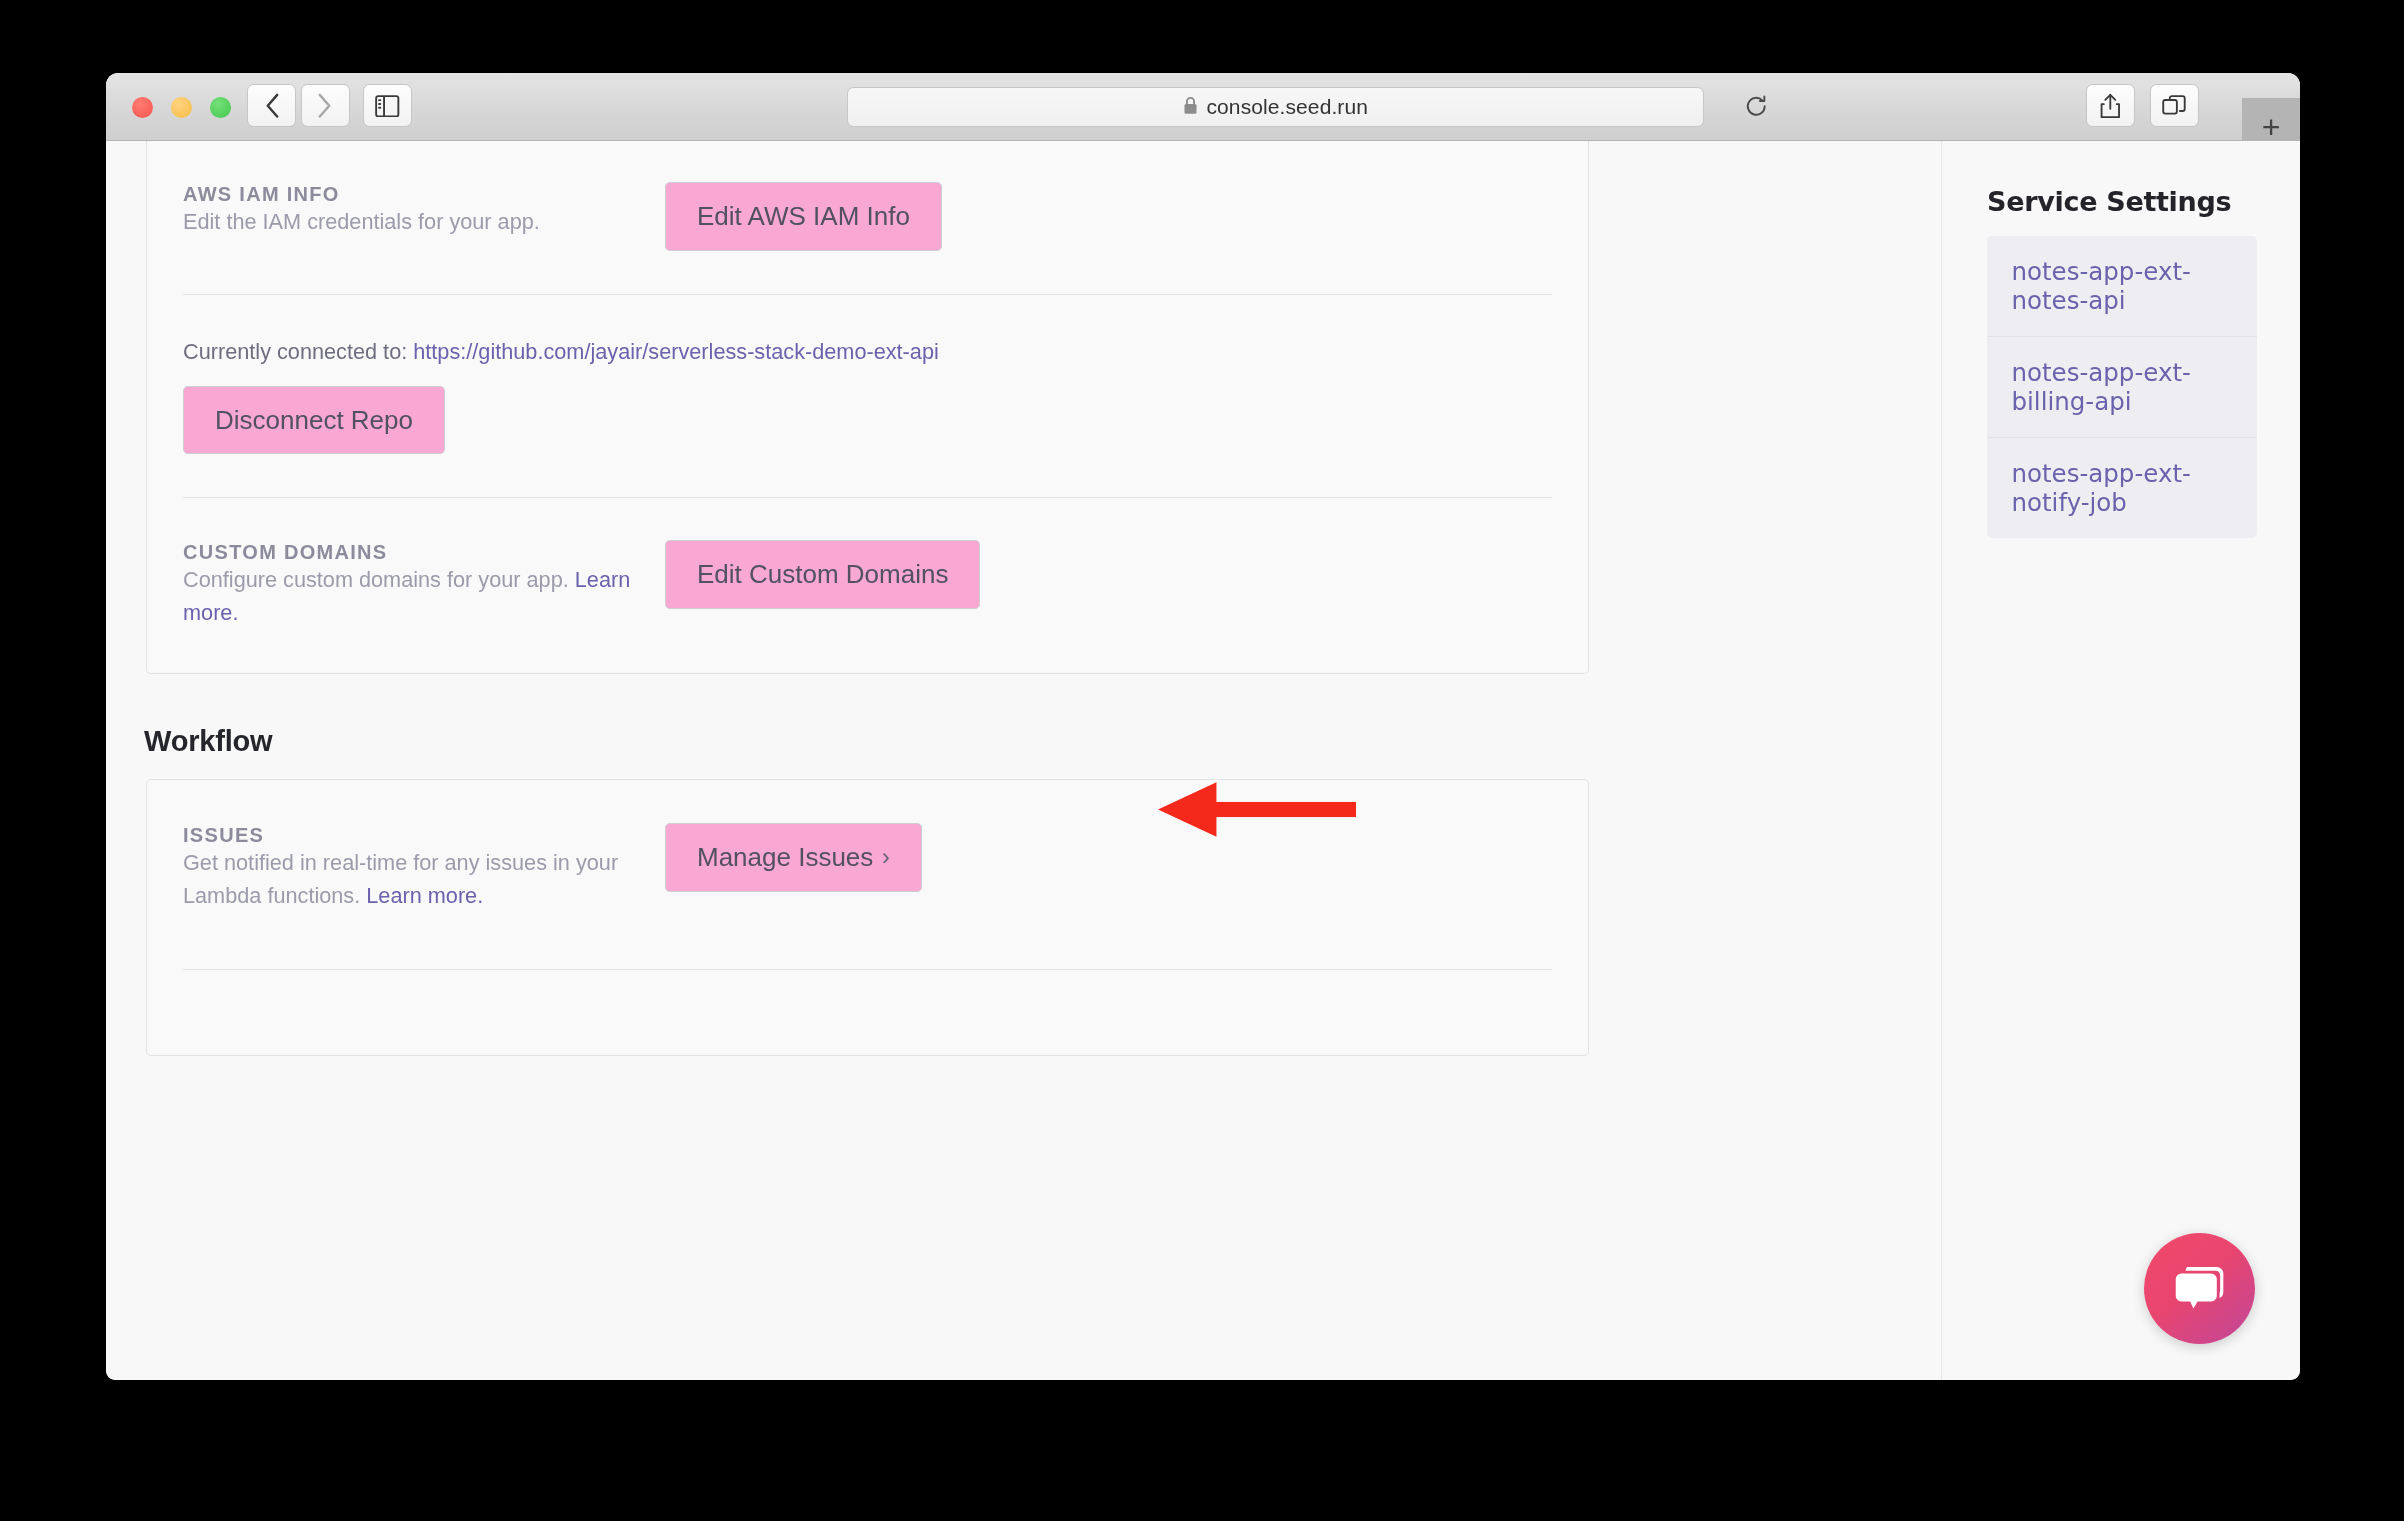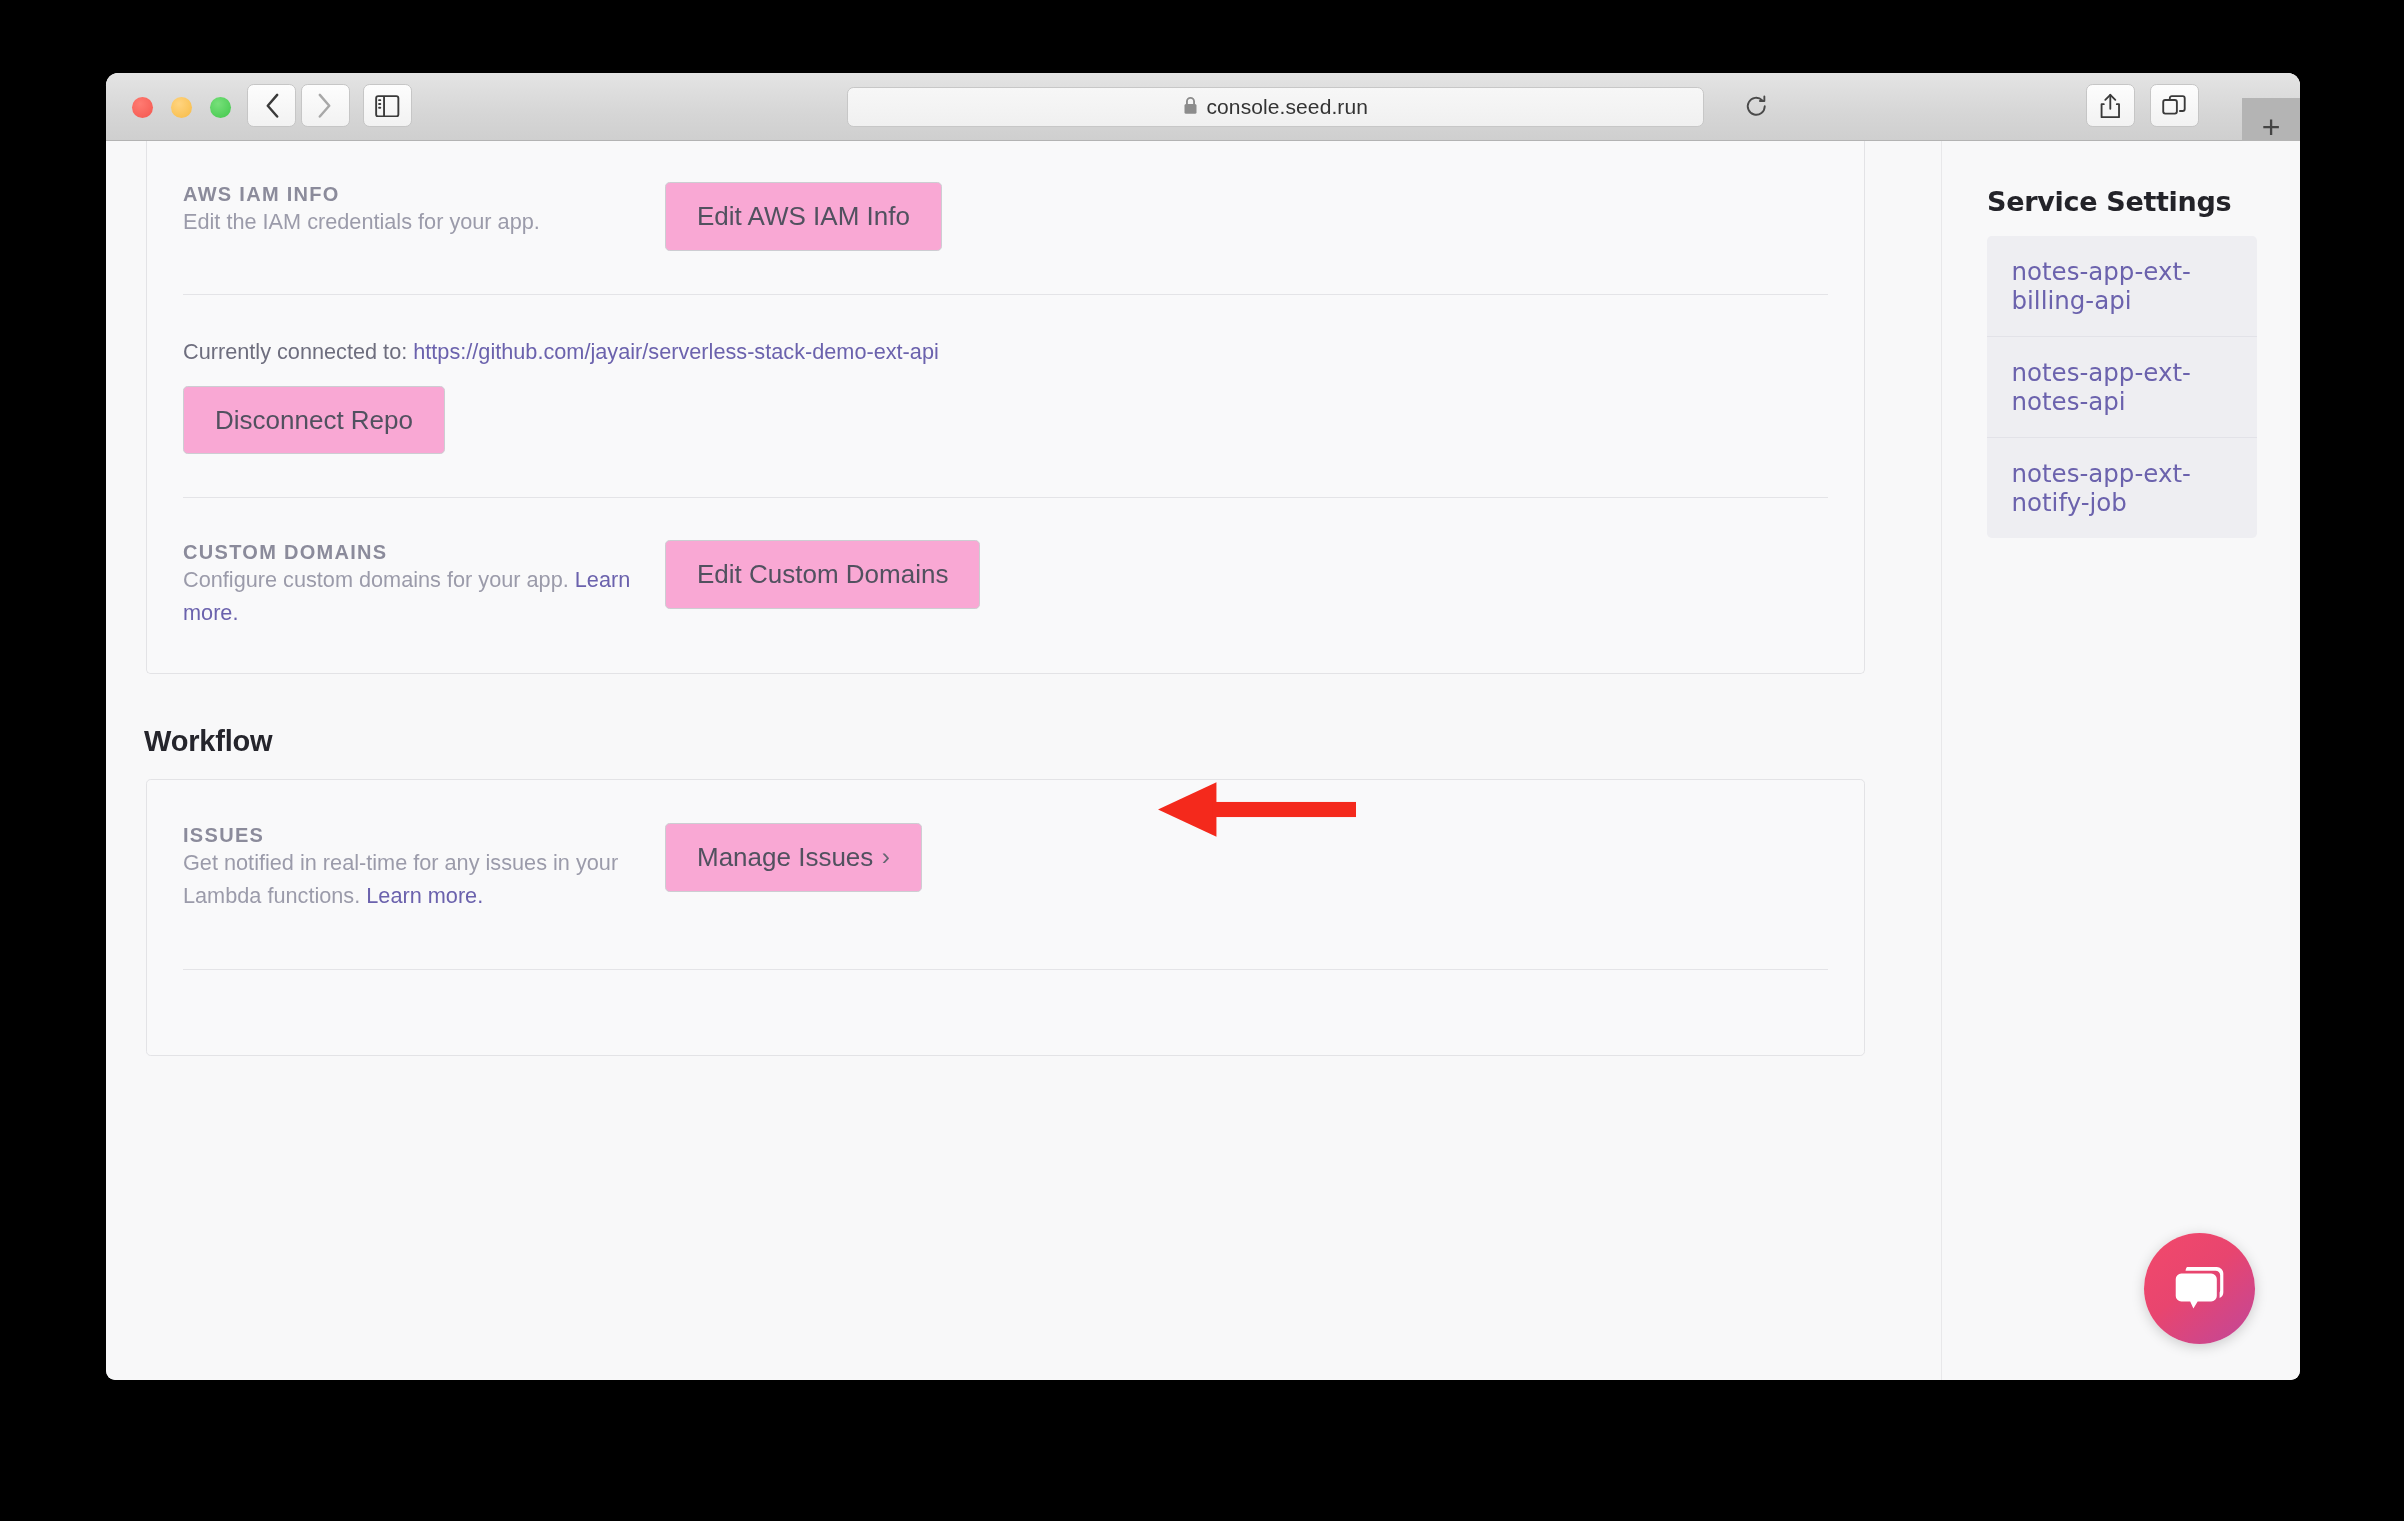--- a/index.html
+++ b/index.html
@@ -135,21 +135,21 @@
     width: 1836px;
     flex: none;
     border-right: 0.9px solid #e8e8ea;
     position: relative;
     padding: 0 0 0 0;
   }
 
   
   .card {
     margin: 0 0 0 40px;
-    width: 1719px;
+    width: 1443px;
     background: #f9f9fa;
     border: 0.9px solid #e3e3e6;
     border-radius: 4.7px;
   }
   .card.first { margin-top: -1.9px; border-top: none; border-radius: 0 0 4.7px 4.7px; }
 
   .row {
     display: flex;
     padding: 43px 0 43px 36px;
     position: relative;
@@ -420,22 +420,22 @@
           </div>
         </div>
         <div class="row"></div>
       </div>
 
     </div>
 
     <div class="side-col">
       <div class="side-title">Service Settings</div>
       <div class="side-list">
+        <div class="side-item">notes-app-ext-notes-api</div>
         <div class="side-item">notes-app-ext-billing-api</div>
-        <div class="side-item">notes-app-ext-notes-api</div>
         <div class="side-item">notes-app-ext-notify-job</div>
       </div>
     </div>
 
     <div class="chat-bubble">
       <span>
         <svg width="56" height="53" viewBox="0 0 60 56" fill="#ffffff">
           <path d="M16 6 h32 a7 7 0 0 1 7 7 v20 a7 7 0 0 1 -4 6.3 v-6 a5 5 0 0 0 0.6 -2.4 V15 a5 5 0 0 0 -5 -5 H14.5 A7 7 0 0 1 16 6 z"></path>
           <path d="M10 13 h32 a6 6 0 0 1 6 6 v18 a6 6 0 0 1 -6 6 H27.5 l-4.6 7.4 -3.4 -7.4 H10 a6 6 0 0 1 -6 -6 V19 a6 6 0 0 1 6 -6 z"></path>
         </svg>

